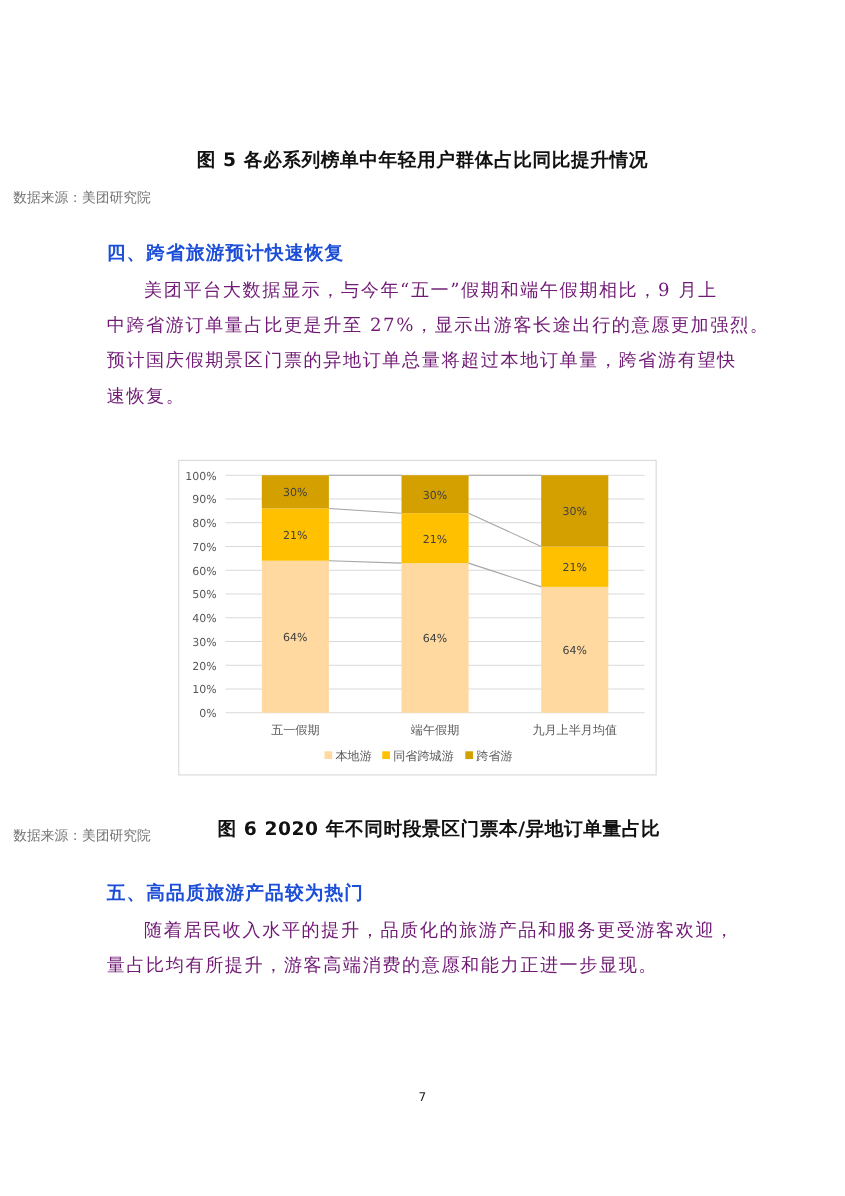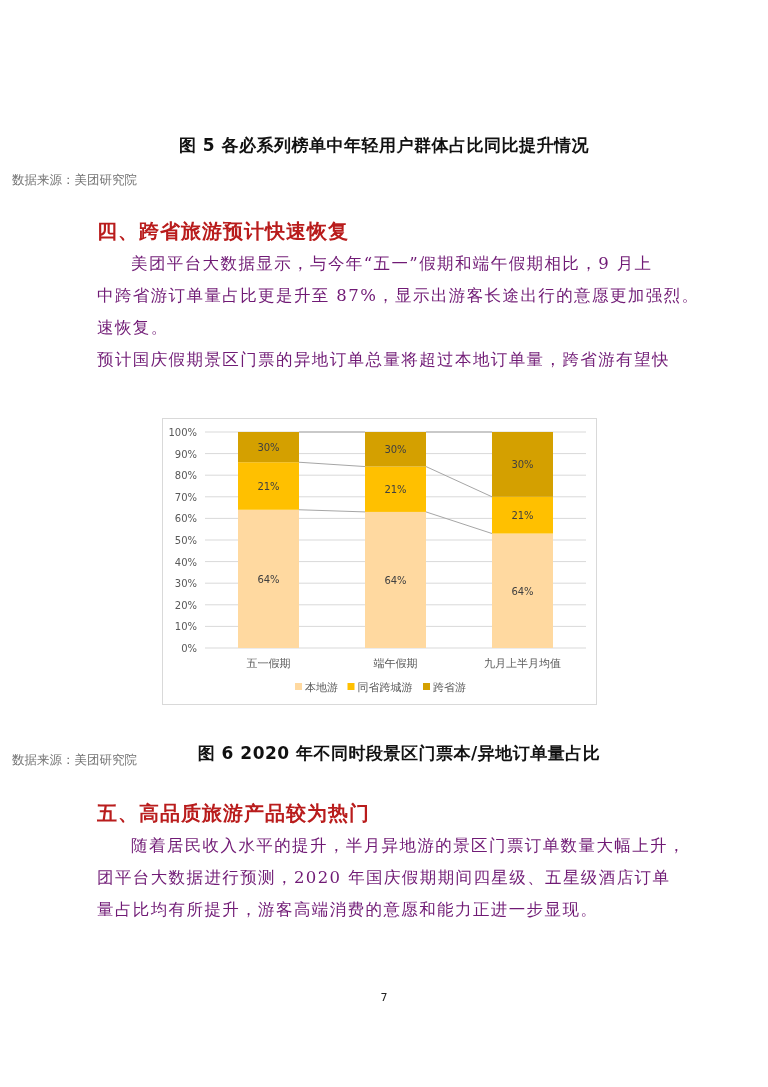--- a/index.html
+++ b/index.html
@@ -5,21 +5,21 @@
   html, body { margin: 0; padding: 0; background: #ffffff; }
   body { width: 768px; height: 1087px; position: relative; overflow: hidden;
          font-family: "DejaVu Serif", "Liberation Serif", serif; color: #111; }
   .page { position: absolute; left: 0; top: 0; width: 682px; height: 1087px; }
   .fig-caption { position: absolute; left: 0; width: 768px; text-align: center;
                  font-family: "DejaVu Sans", "Liberation Sans", sans-serif;
                  font-weight: bold; font-size: 17px; color: #111; letter-spacing: 0.5px; }
   .source { position: absolute; left: 12px; width: 768px; text-align: left;
             font-size: 12.5px; color: #737373; }
   .heading { position: absolute; left: 97px; font-family: Liberation Sans, sans-serif;
-             font-weight: bold; font-size: 20px; color: #b91c1c; letter-spacing: 1px; }
+             font-weight: bold; font-size: 17px; color: #1d4ed8; letter-spacing: 1px; }
   .para { position: absolute; left: 97px; width: 572px; font-size: 16.5px;
           line-height: 32px; color: #701a75; text-align: justify; letter-spacing: 1.4px; }
   .para .line { display: block; white-space: nowrap; }
   .para .indent { padding-left: 34px; }
   .chart { position: absolute; left: 162px; top: 418px; width: 435px; height: 287px;
            border: 1px solid #d9d9d9; background: #fff; box-sizing: border-box; }
   .chart svg { position: absolute; left: 0; top: 0; }
   .pagenum { position: absolute; top: 991px; left: 0; width: 768px; text-align: center;
              font-family: "DejaVu Sans", "Liberation Sans", sans-serif; font-size: 11px; color: #222; }
 </style>
@@ -27,23 +27,23 @@
 <body>
 
 <div class="page">
 
   <div class="fig-caption" style="top:134px;">图 5  各必系列榜单中年轻用户群体占比同比提升情况</div>
   <div class="source" style="top:172px;">数据来源：美团研究院</div>
 
   <div class="heading" style="top:218px;">四、跨省旅游预计快速恢复</div>
   <div class="para" style="top:248px;">
     <span class="line indent">美团平台大数据显示，与今年“五一”假期和端午假期相比，9 月上</span>
-    <span class="line">中跨省游订单量占比更是升至 87%，显示出游客长途出行的意愿更加强烈。</span>
+    <span class="line">中跨省游订单量占比更是升至 27%，显示出游客长途出行的意愿更加强烈。</span>
+    <span class="line">预计国庆假期景区门票的异地订单总量将超过本地订单量，跨省游有望快</span>
     <span class="line">速恢复。</span>
-    <span class="line">预计国庆假期景区门票的异地订单总量将超过本地订单量，跨省游有望快</span>
   </div>
 
   <div class="chart">
     <svg id="chart-svg" width="435" height="287">
         <line x1="42" x2="423" y1="229" y2="229" stroke="#d9d9d9" stroke-width="1"></line>
         <text x="34" y="233" text-anchor="end" font-size="10" fill="#595959" font-family="&quot;DejaVu Sans&quot;, &quot;Liberation Sans&quot;, sans-serif">0%</text>
         <line x1="42" x2="423" y1="207.4" y2="207.4" stroke="#d9d9d9" stroke-width="1"></line>
         <text x="34" y="211.4" text-anchor="end" font-size="10" fill="#595959" font-family="&quot;DejaVu Sans&quot;, &quot;Liberation Sans&quot;, sans-serif">10%</text>
         <line x1="42" x2="423" y1="185.8" y2="185.8" stroke="#d9d9d9" stroke-width="1"></line>
         <text x="34" y="189.8" text-anchor="end" font-size="10" fill="#595959" font-family="&quot;DejaVu Sans&quot;, &quot;Liberation Sans&quot;, sans-serif">20%</text>
@@ -97,19 +97,18 @@
         <rect x="260" y="264" width="7" height="7" fill="#D4A000"></rect>
         <text x="270" y="272" font-size="11" fill="#595959" font-family="&quot;DejaVu Sans&quot;, &quot;Liberation Sans&quot;, sans-serif">跨省游</text>
       </svg>
   </div>
 
   <div class="fig-caption" style="top:742px;margin-left:15px;">图 6   2020 年不同时段景区门票本/异地订单量占比</div>
   <div class="source" style="top:752px;">数据来源：美团研究院</div>
 
   <div class="heading" style="top:800px;">五、高品质旅游产品较为热门</div>
   <div class="para" style="top:830px;">
-    <span class="line indent">随着居民收入水平的提升，半月异地游的景区门票订单数量大幅上升，</span>
-    <span class="line">团平台大数据进行预测，2020 年国庆假期期间四星级、五星级酒店订单</span>
+    <span class="line indent">随着居民收入水平的提升，品质化的旅游产品和服务更受游客欢迎，</span>
     <span class="line">量占比均有所提升，游客高端消费的意愿和能力正进一步显现。</span>
   </div>
 
   <div class="pagenum">7</div>
 </div>
 
 </body></html>

